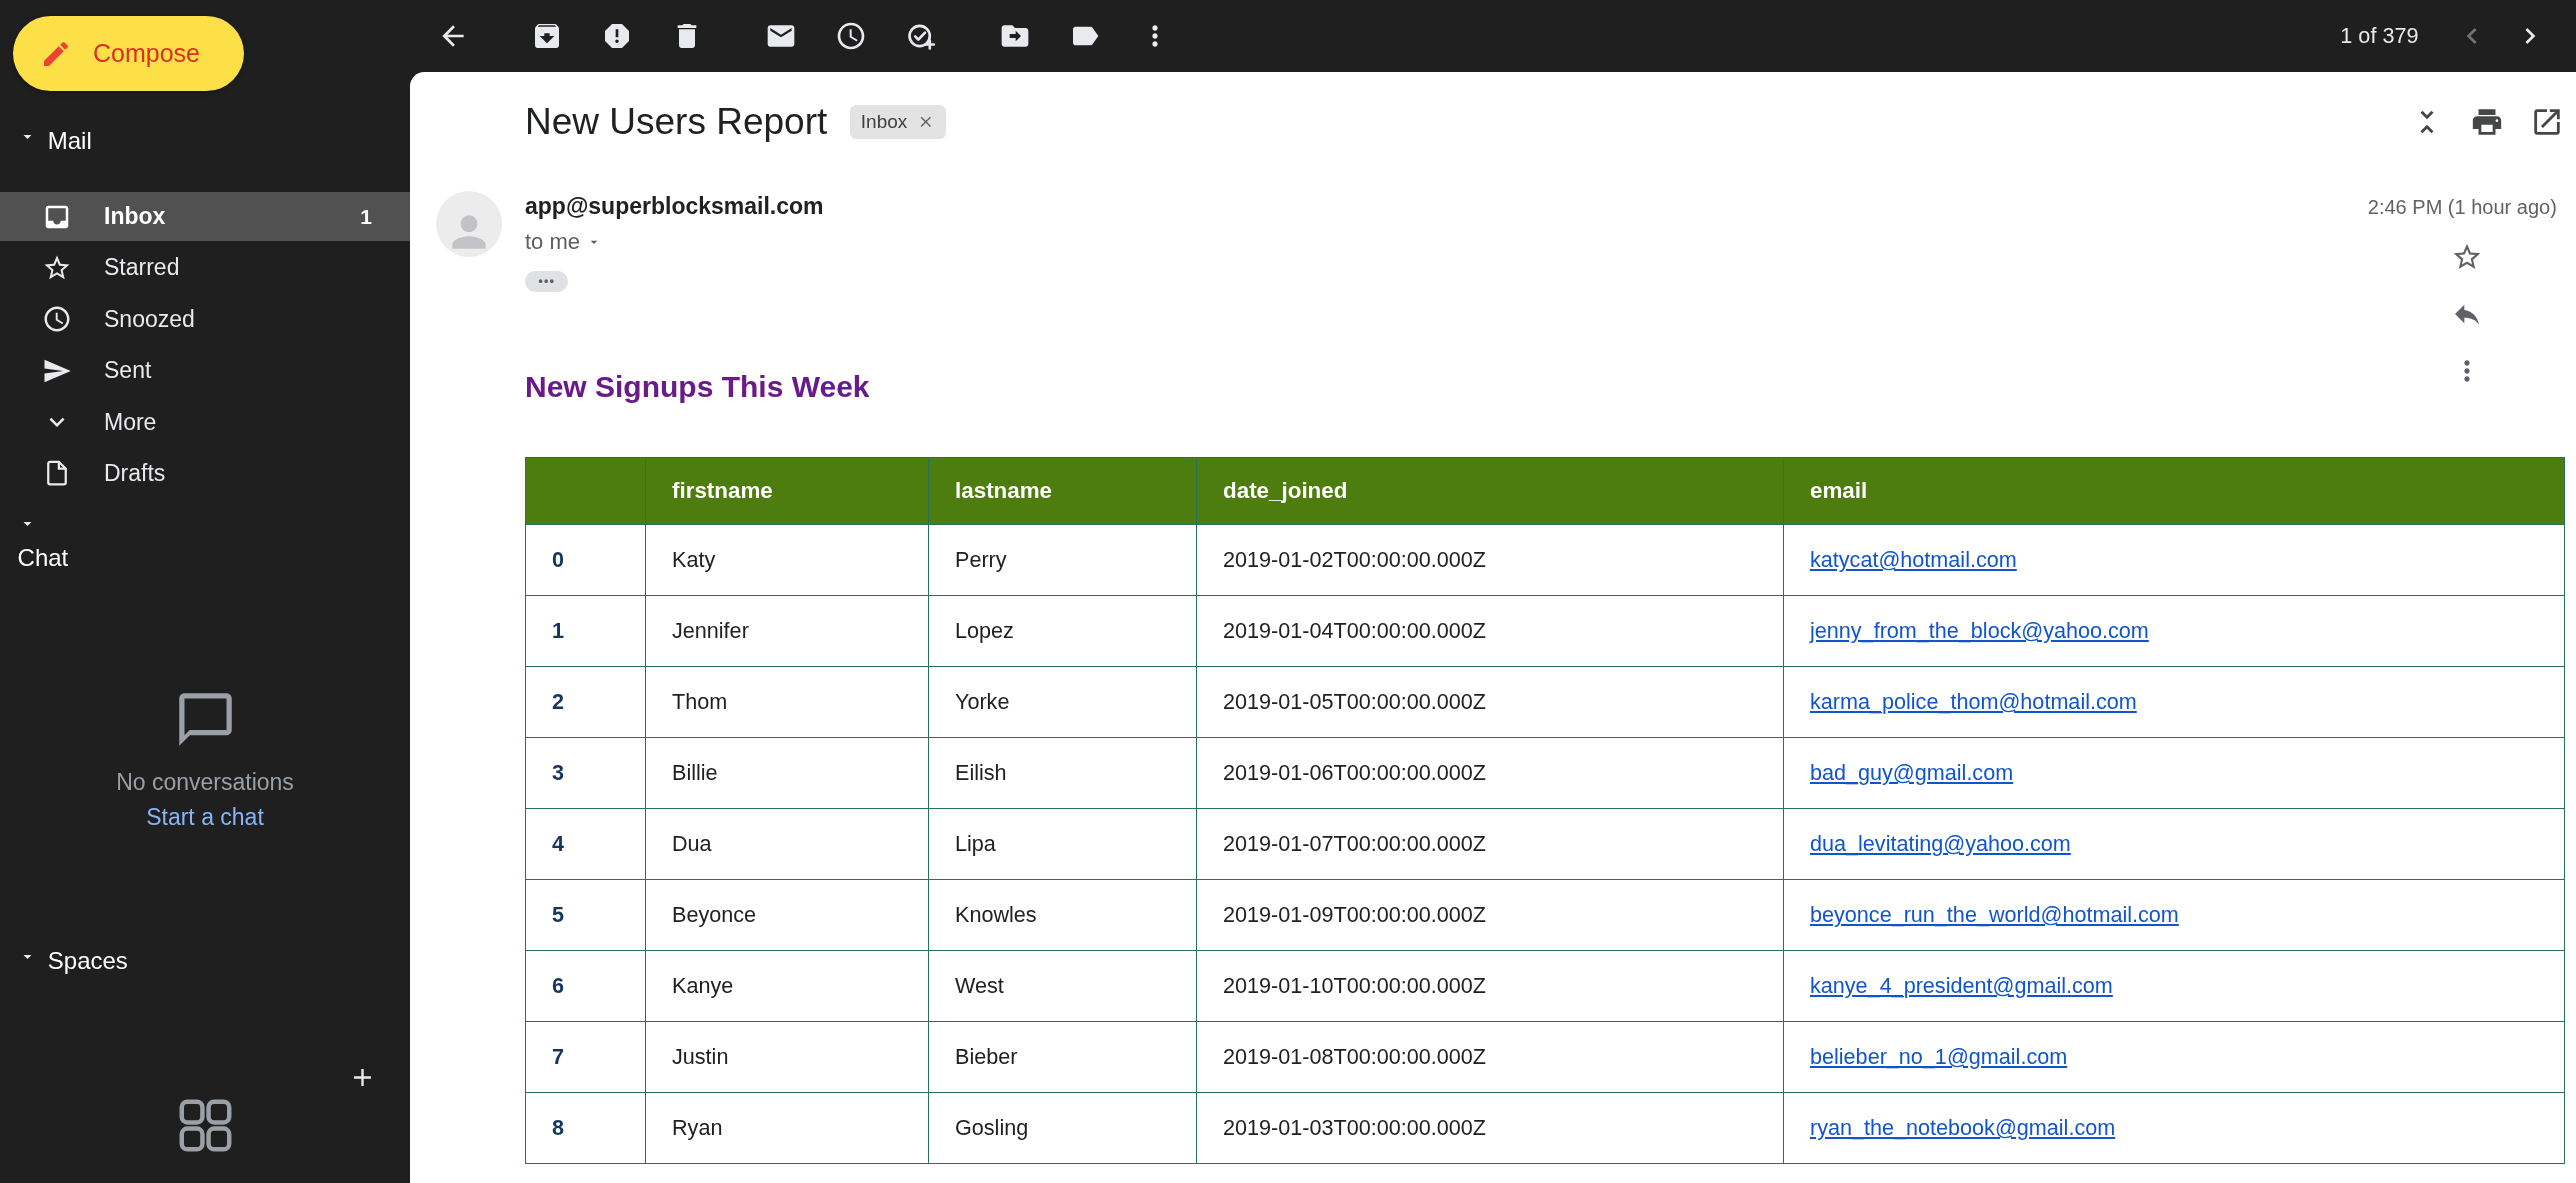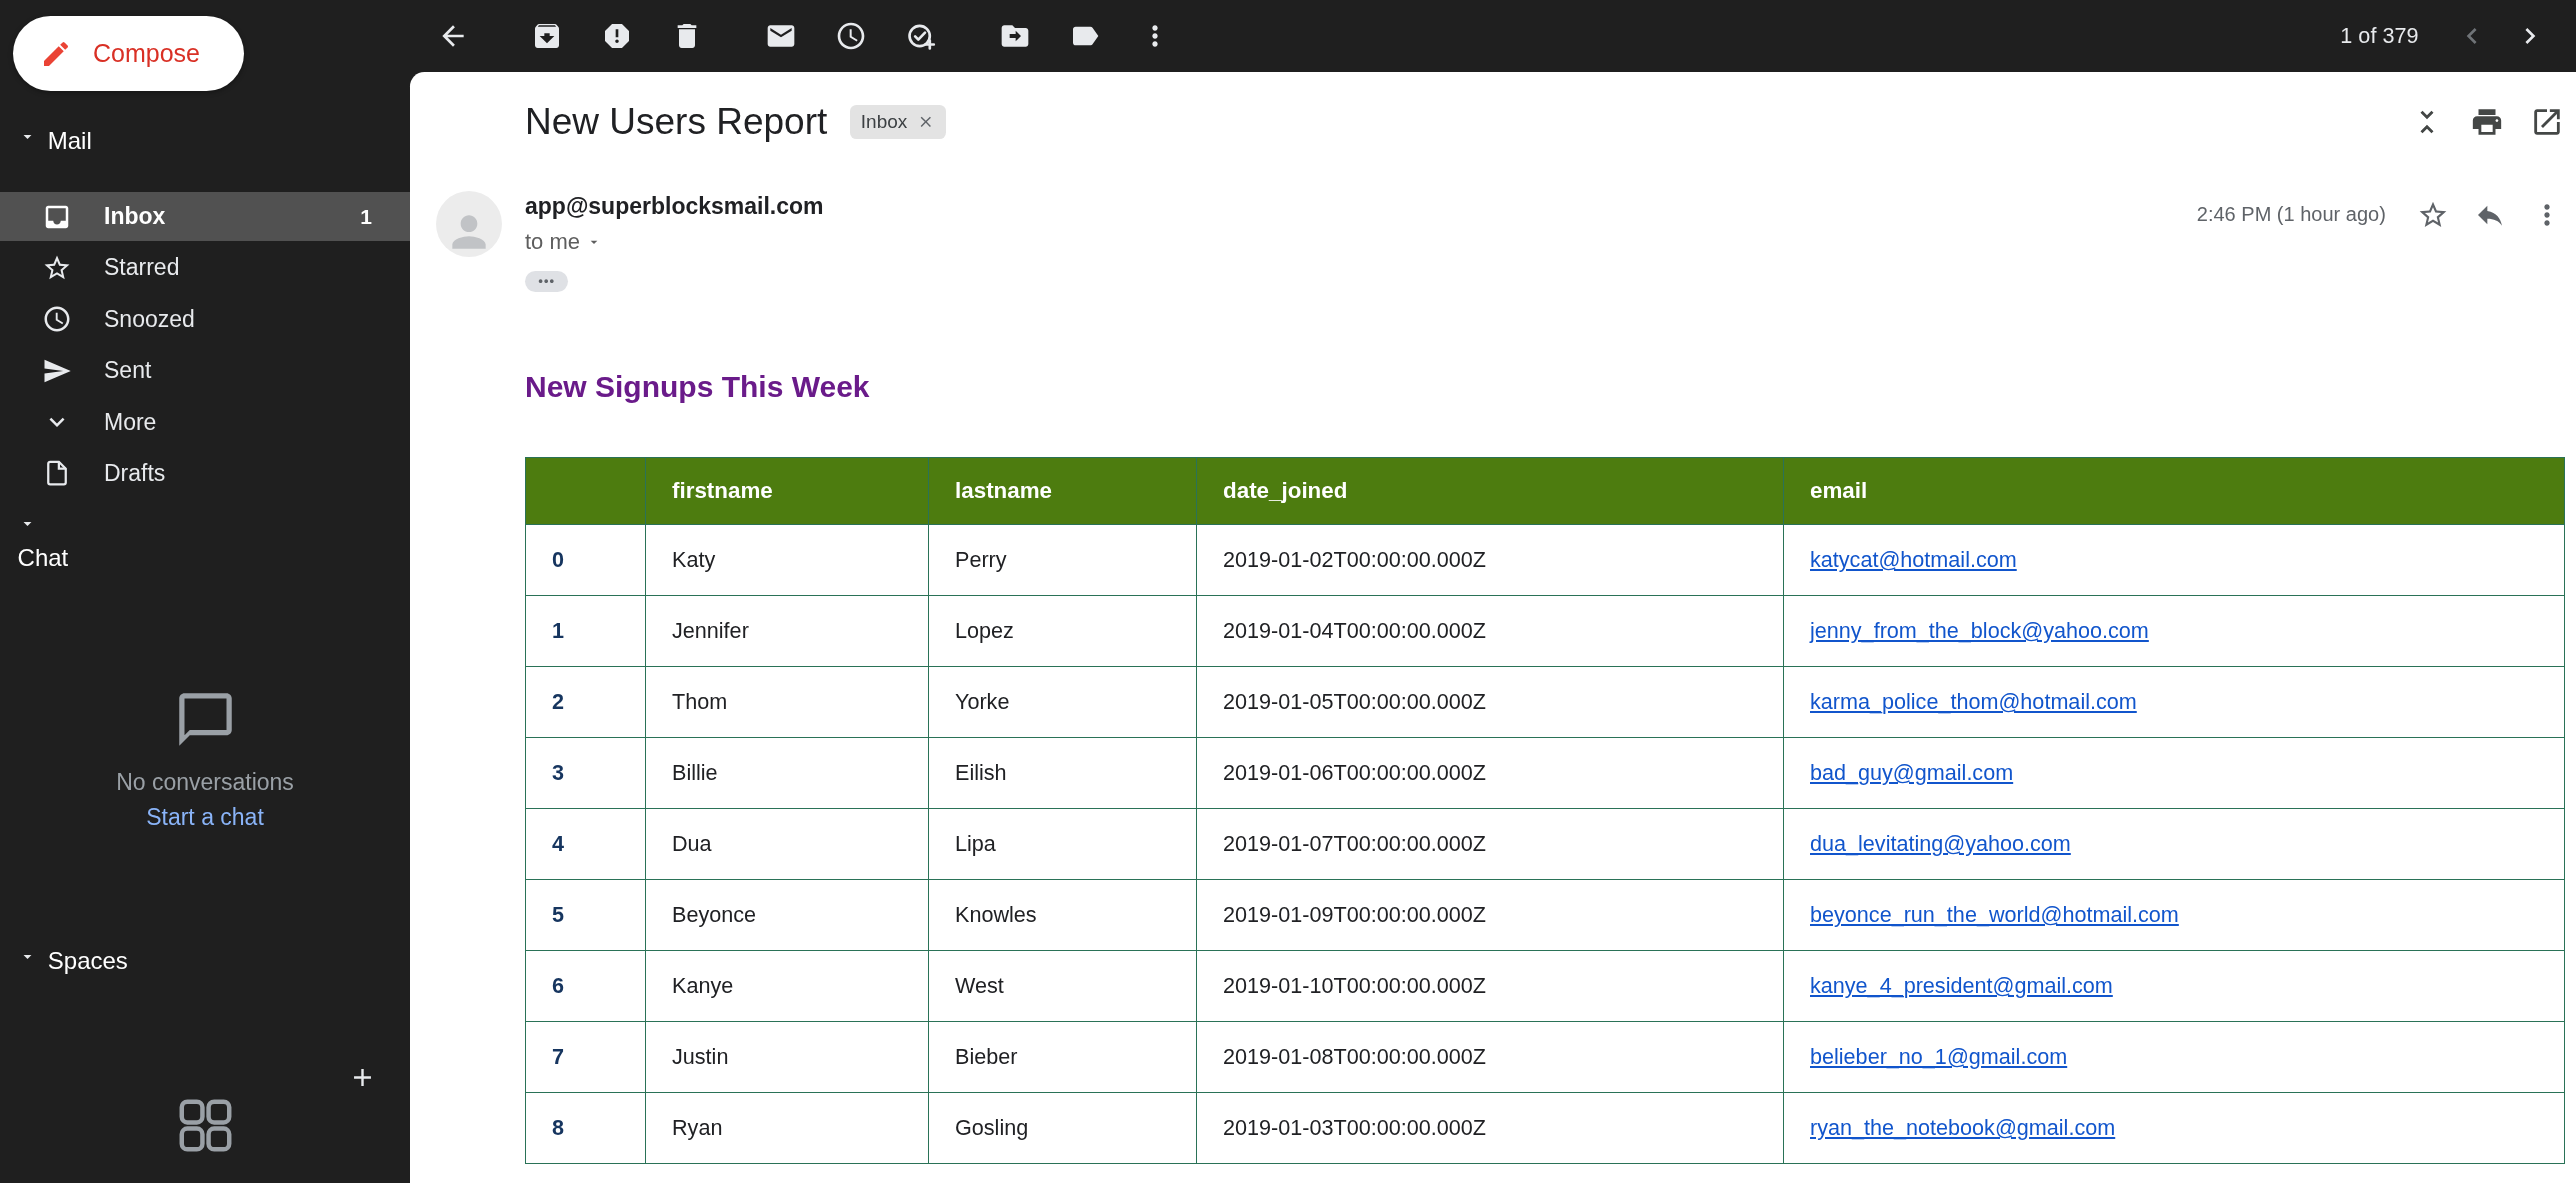--- a/index.html
+++ b/index.html
@@ -14,21 +14,21 @@
   .topbar { position:absolute; left:410px; top:0; right:0; height:72px; display:flex; align-items:center; gap:25px; padding:0 24px 0 20px; color:#e8eaed; }
   .tbtn { width:45px; height:45px; display:flex; align-items:center; justify-content:center; color:#e8eaed; }
   .tbtn svg { width:32px; height:32px; }
   .grp { margin-left:24px; }
   .tb-right { margin-left:auto; display:flex; align-items:center; gap:13px; }
   .counter { font-size:21.6px; color:#e8eaed; margin-right:17.6px; white-space:nowrap; }
   .tbtn.dim { color:#6f7377; }
 
   
   .sidebar { position:absolute; left:0; top:0; width:410px; height:1183px; background:#1f1f1f; color:#e8eaed; }
-  .compose-btn { position:absolute; top:16px; left:13px; height:75px; min-width:231px; background:#ffffff; border-radius:38px; display:flex; align-items:center; gap:21px; padding:0 35px 0 27px; color:#d93025; font-size:25px; font-weight:500; box-shadow:0 1.6px 4.8px rgba(0,0,0,.35); }
+  .compose-btn { position:absolute; top:16px; left:13px; height:75px; min-width:231px; background:#fde047; border-radius:38px; display:flex; align-items:center; gap:21px; padding:0 35px 0 27px; color:#d93025; font-size:25px; font-weight:500; box-shadow:0 1.6px 4.8px rgba(0,0,0,.35); }
   .compose-btn svg { width:32px; height:32px; color:#ea4335; }
 
   .sec-hdr { position:absolute; left:0; right:0; height:48px; display:flex; align-items:flex-start; gap:11.2px; padding-left:17.6px; font-size:24px; color:#ffffff; cursor:pointer; }
   .sec-hdr .caret svg { width:19px; height:19px; color:#e8eaed; }
   .sec-hdr.mail { top:127px; }
   .sec-hdr.chat { top:514px;flex-direction:column; }
   .sec-hdr.spaces { top:947px; }
   .plus-btn { position:absolute; right:29px; width:38px; height:38px; display:flex; align-items:center; justify-content:center; color:#e8eaed; }
   .plus-btn svg { width:29px; height:29px; }
 
@@ -58,21 +58,21 @@
   .sic { width:38px; height:38px; display:flex; align-items:center; justify-content:center; color:#444746; }
   .sic svg { width:34px; height:34px; }
 
   .email-meta { position:absolute; top:119px; left:24px; right:9.6px; height:112px; }
   .avatar { position:absolute; left:1.6px; top:0; width:66px; height:66px; border-radius:50%; background:#ececec; overflow:hidden; display:flex; align-items:flex-end; justify-content:center; color:#c1c3c6; }
   .avatar svg { width:50px; height:50px; }
   .sender-block { position:absolute; left:91px; top:1.6px; }
   .sender { font-size:23px; font-weight:700; color:#202124; }
   .to-line { margin-top:9.6px; font-size:22px; color:#5e5e5e; display:flex; align-items:center; gap:6.4px; cursor:pointer; }
   .to-line svg { width:16px; height:16px; color:#5e5e5e; }
-  .meta-right { position:absolute; right:0; top:4.8px; display:flex; align-items:center; gap:19px; color:#5f6368; }
+  .meta-right { position:absolute; right:0; top:4.8px; display:flex; align-items:center; gap:19px; color:#5f6368;flex-direction:column; }
   .time { font-size:20px; color:#5f6368; margin-right:9.6px; white-space:nowrap; }
   .mic { width:38px; height:38px; display:flex; align-items:center; justify-content:center; color:#5f6368; }
   .mic svg { width:32px; height:32px; }
   .trimmed-btn { position:absolute; left:91px; top:80px; width:43px; height:21px; border-radius:10.4px; background:#dfe1e5; display:flex; align-items:center; justify-content:center; color:#5f6368; }
   .trimmed-btn svg { width:22.4px; height:22.4px; }
 
   .body-heading { position:absolute; top:298px; left:115px; font-size:30px; font-weight:700; color:#6a1b8a; }
 
   .report-table { position:absolute; top:385px; left:115px; width:2038px; border-collapse:collapse; table-layout:fixed; font-size:21.6px; }
   .report-table th { background:#4d7c0f; color:#ffffff; font-weight:700; text-align:left; height:67px; padding-left:26px; border:1.6px solid #2a7257; font-size:22.4px; }

